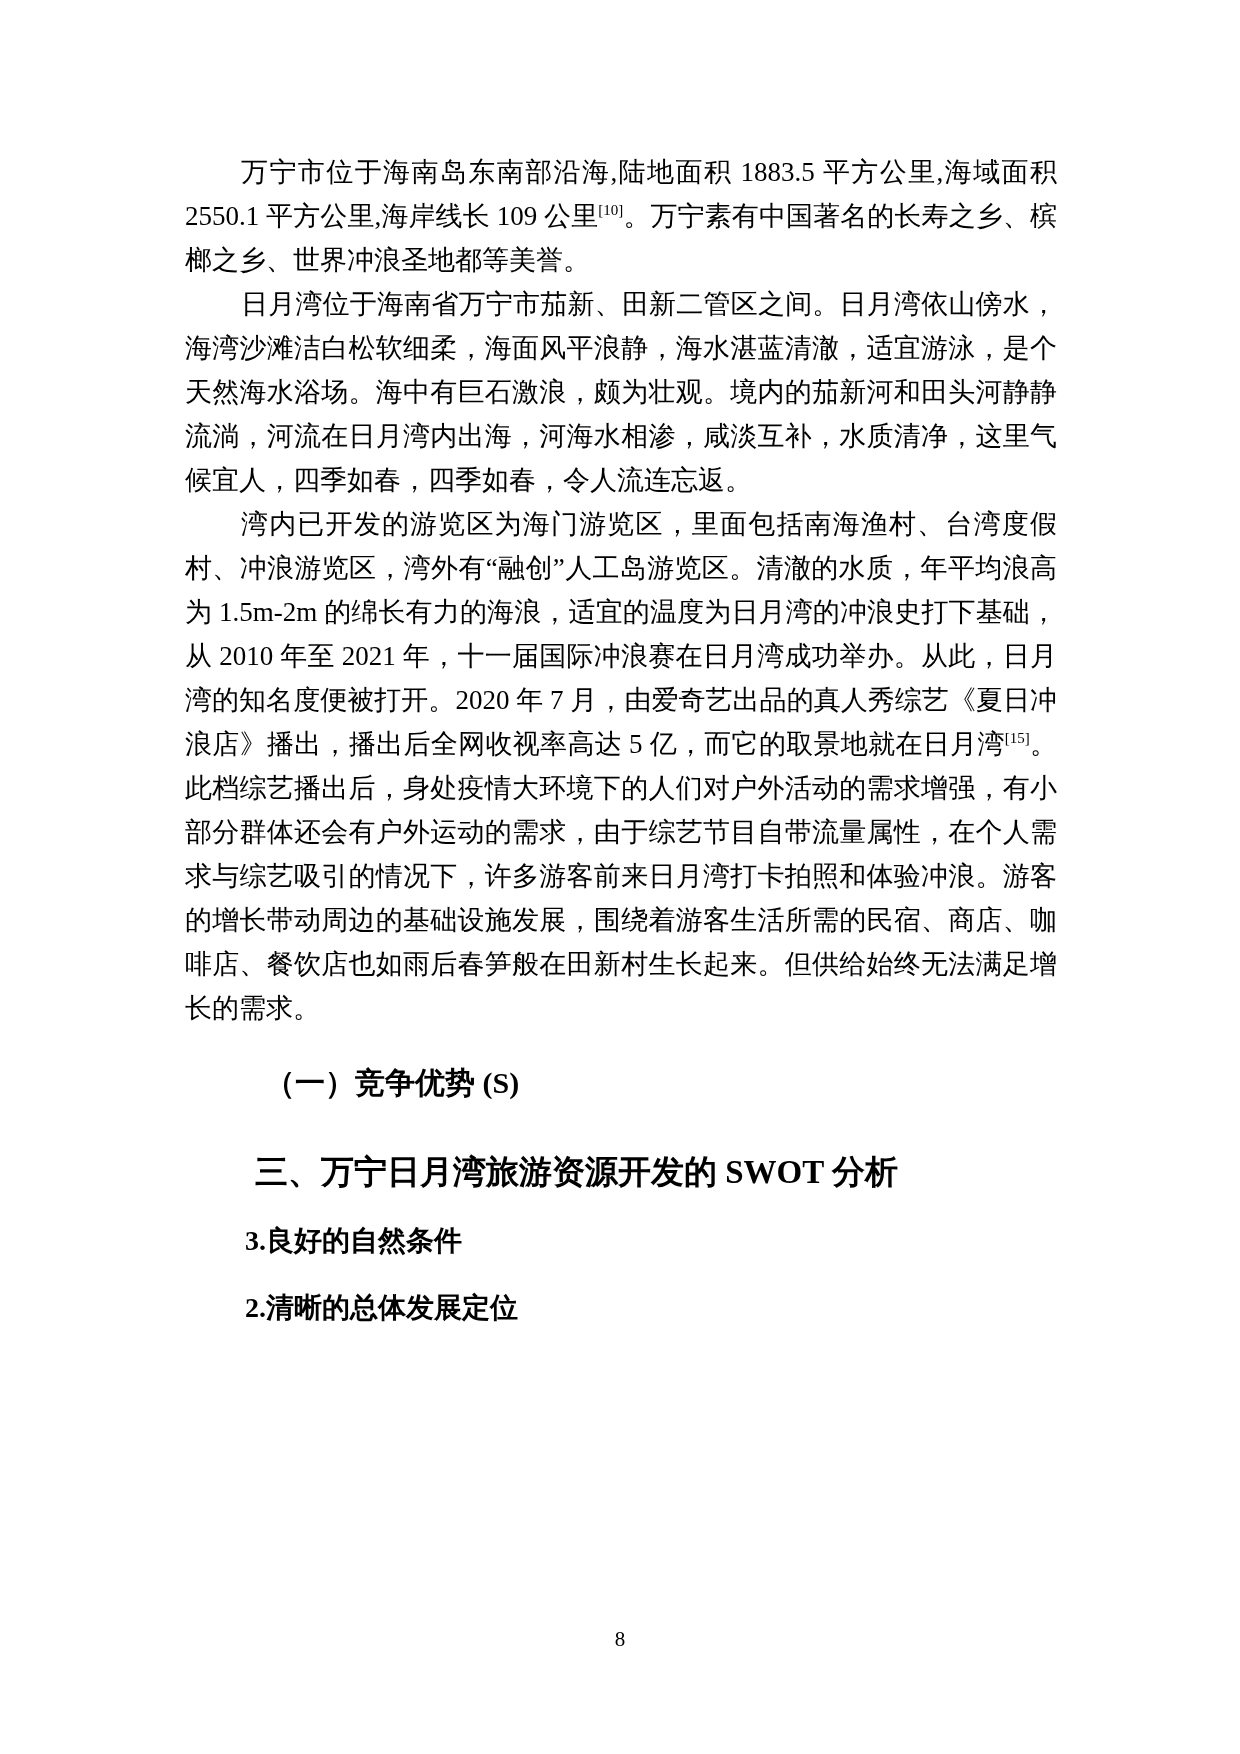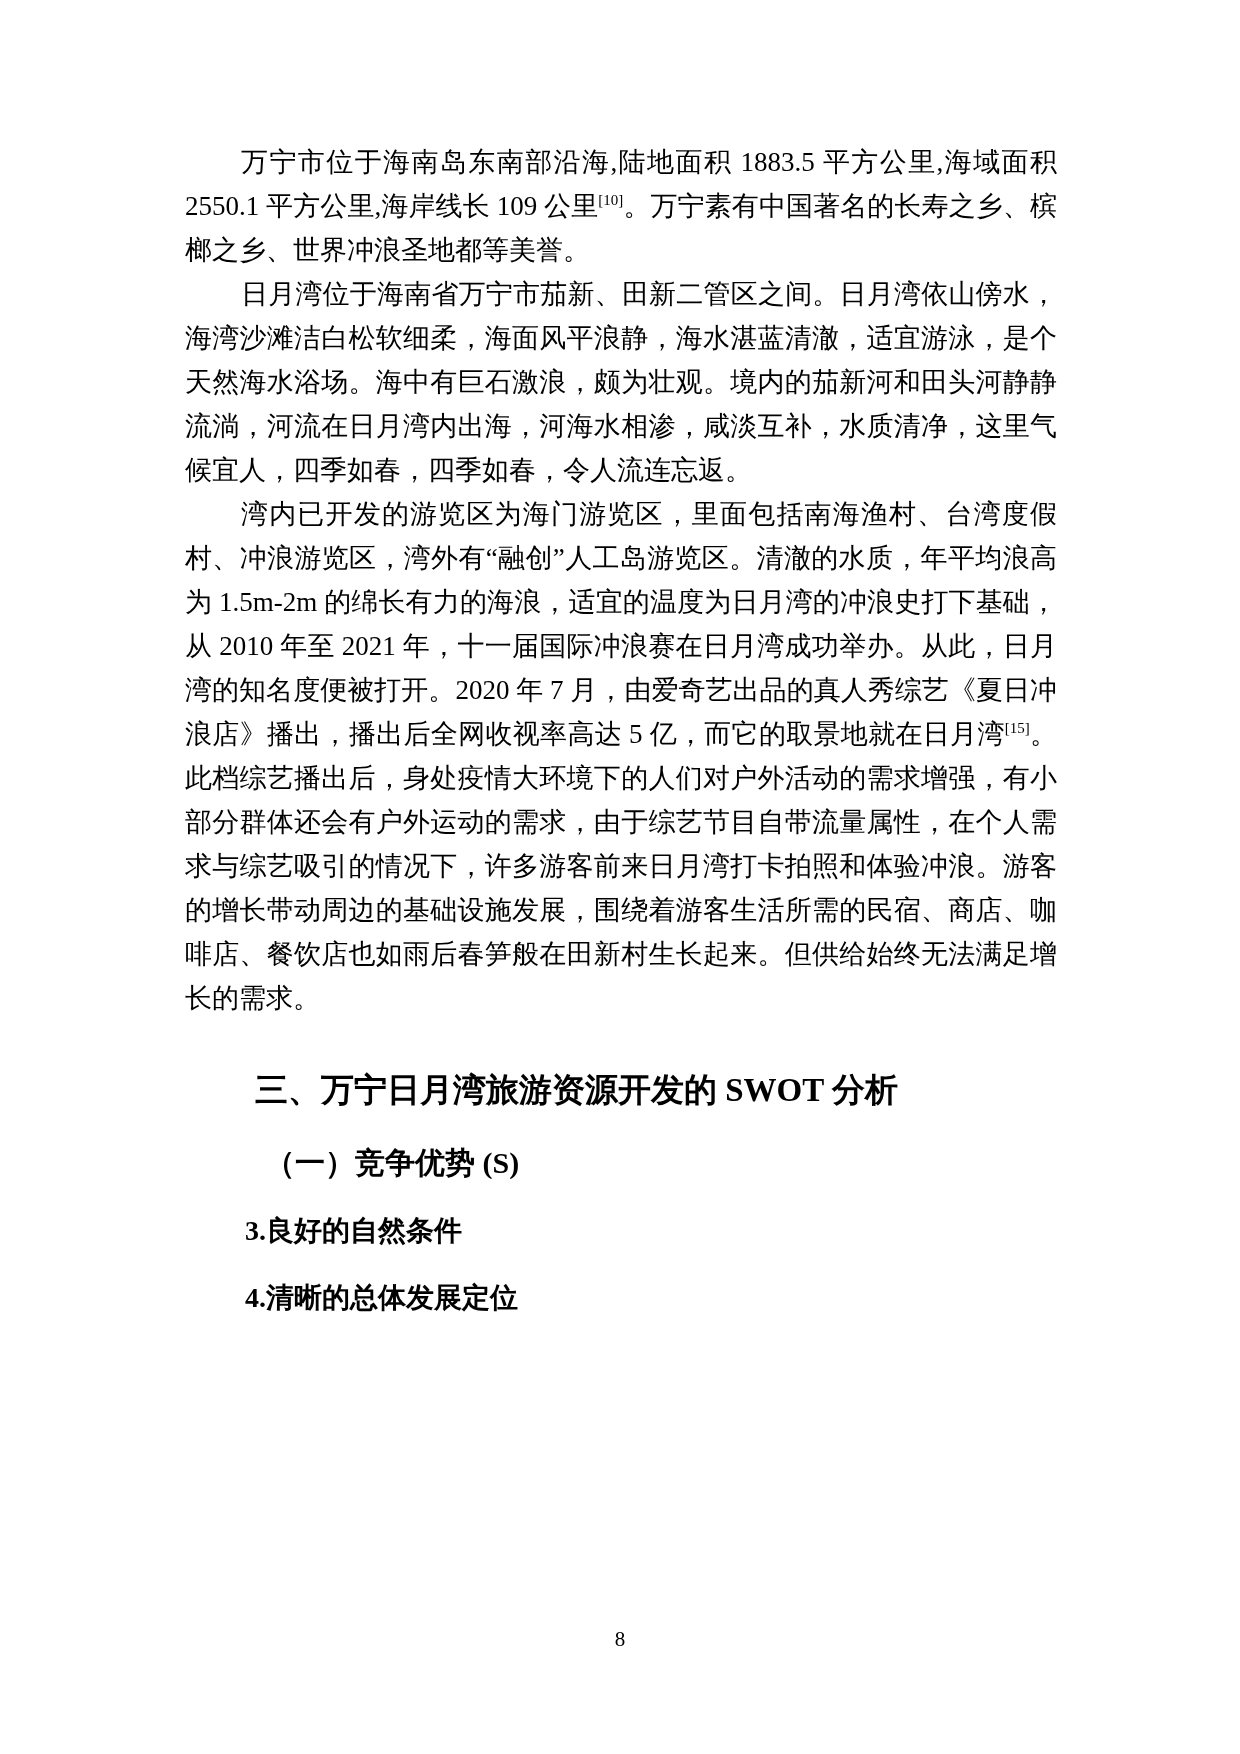--- a/index.html
+++ b/index.html
@@ -12,21 +12,21 @@
     width: 1240px;
     height: 1754px;
     margin: 0 auto;
     background: #ffffff;
     color: #000000;
     font-family: "Liberation Serif", "DejaVu Serif", serif;
     overflow: hidden;
   }
   .content {
     position: absolute;
-    top: 140px;
+    top: 150px;
     left: 185px;
     width: 872px;
   }
   .block { margin: 0; }
   p.body {
     font-size: 27px;
     line-height: 44px;
     text-align: justify;
     text-indent: 56px;
     margin: 0;
@@ -71,19 +71,19 @@
   }
 </style>
 </head>
 <body>
 
 <div class="page">
   <div class="content">
       <p class="block body">万宁市位于海南岛东南部沿海,陆地面积 1883.5 平方公里,海域面积 2550.1 平方公里,海岸线长 109 公里<sup>[10]</sup>。万宁素有中国著名的长寿之乡、槟榔之乡、世界冲浪圣地都等美誉。</p>
       <p class="block body">日月湾位于海南省万宁市茄新、田新二管区之间。日月湾依山傍水，海湾沙滩洁白松软细柔，海面风平浪静，海水湛蓝清澈，适宜游泳，是个天然海水浴场。海中有巨石激浪，颇为壮观。境内的茄新河和田头河静静流淌，河流在日月湾内出海，河海水相渗，咸淡互补，水质清净，这里气候宜人，四季如春，四季如春，令人流连忘返。</p>
       <p class="block body">湾内已开发的游览区为海门游览区，里面包括南海渔村、台湾度假村、冲浪游览区，湾外有“融创”人工岛游览区。清澈的水质，年平均浪高为 1.5m-2m 的绵长有力的海浪，适宜的温度为日月湾的冲浪史打下基础，从 2010 年至 2021 年，十一届国际冲浪赛在日月湾成功举办。从此，日月湾的知名度便被打开。2020 年 7 月，由爱奇艺出品的真人秀综艺《夏日冲浪店》播出，播出后全网收视率高达 5 亿，而它的取景地就在日月湾<sup>[15]</sup>。此档综艺播出后，身处疫情大环境下的人们对户外活动的需求增强，有小部分群体还会有户外运动的需求，由于综艺节目自带流量属性，在个人需求与综艺吸引的情况下，许多游客前来日月湾打卡拍照和体验冲浪。游客的增长带动周边的基础设施发展，围绕着游客生活所需的民宿、商店、咖啡店、餐饮店也如雨后春笋般在田新村生长起来。但供给始终无法满足增长的需求。</p>
+      <div class="block h2b">（一）竞争优势 (S)</div>
       <div class="block h1">三、万宁日月湾旅游资源开发的 SWOT 分析</div>
-      <div class="block h2b">（一）竞争优势 (S)</div>
       <div class="block h3">3.良好的自然条件</div>
-      <div class="block h3">4.清晰的总体发展定位</div>
+      <div class="block h3">2.清晰的总体发展定位</div>
     </div>
   <div class="page-number">8</div>
 </div>
 
 </body></html>

